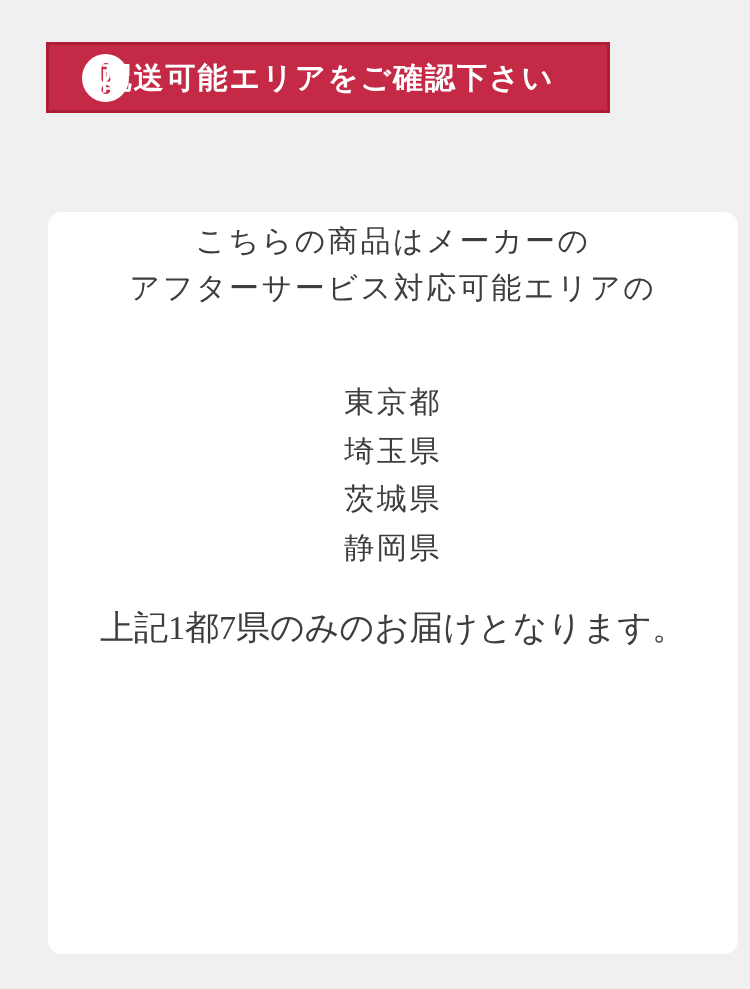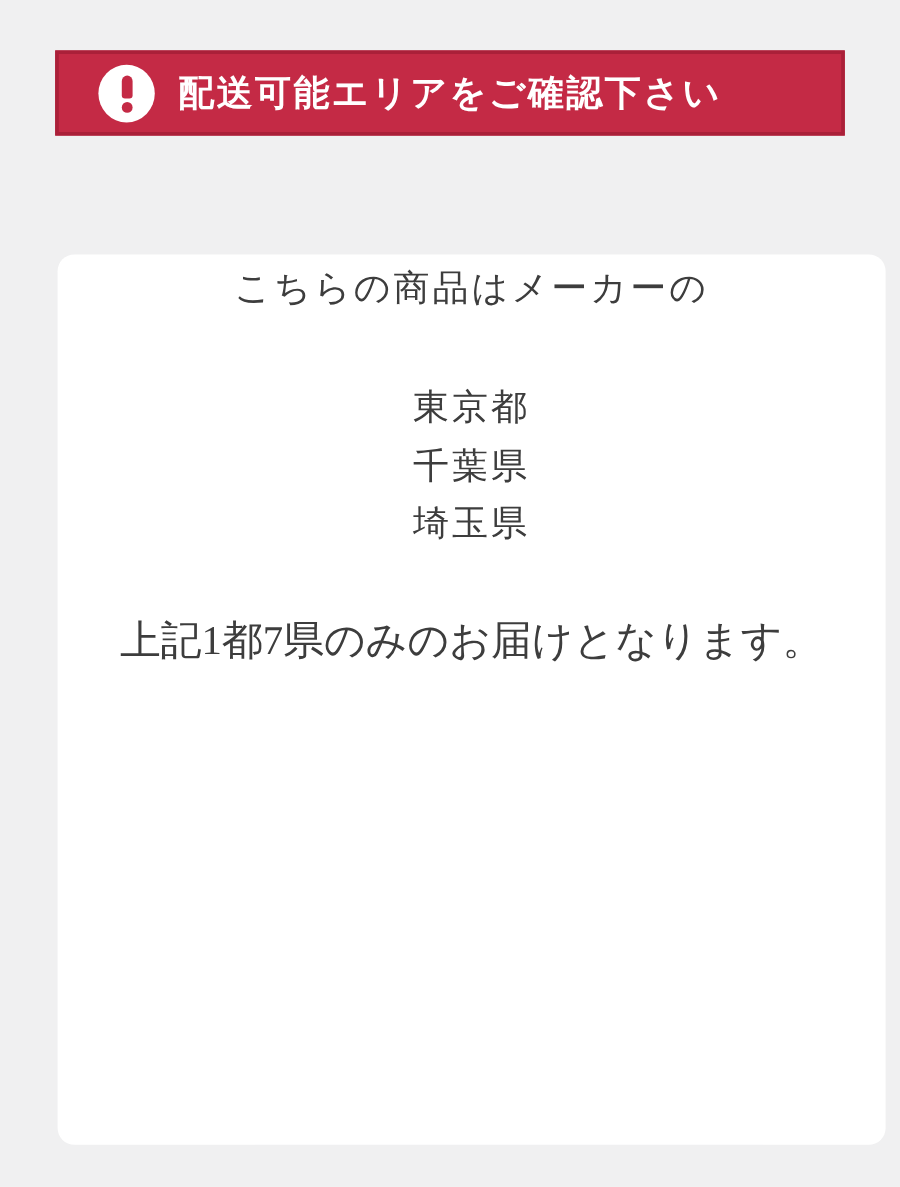--- a/index.html
+++ b/index.html
@@ -19,21 +19,21 @@
     color: var(--text-color);
     overflow: hidden;
     position: relative;
   }
 
   
   .banner {
     position: absolute;
     left: 46px;
     top: 42px;
-    width: 658px;
+    width: 564px;
     height: 71px;
     background: var(--banner-bg);
     border: 3px solid var(--banner-border);
     padding-left: 33px;
   }
   .banner-title {
     position: absolute;
     left: 0; right: 0;
     top: 50%;
     transform: translateY(-50%);
@@ -86,29 +86,29 @@
     border-radius: 14px;
     padding-top: 5px;
   }
   .intro-line {
     text-align: center;
     font-size: 30px;
     line-height: 47px;
     letter-spacing: 2.5px;
     white-space: nowrap;
   }
-  .prefecture-list { margin-top: 52px; }
+  .prefecture-list { margin-top: 67px; }
   .prefecture-item {
     text-align: center;
     font-size: 30px;
     line-height: 48.5px;
     letter-spacing: 2.5px;
   }
   .emphasis-line {
-    margin-top: 49px;
+    margin-top: 32px;
     text-align: center;
     font-size: 34px;
     line-height: 48px;
     letter-spacing: 0px;
     white-space: nowrap;
   }
   .footnote {
     margin: 23px 6px 0 10px;
   }
   .footnote-line {
@@ -126,24 +126,26 @@
     <span class="excl-bar"></span>
     <span class="excl-dot"></span>
   </span>
   <div class="banner-title">配送可能エリアをご確認下さい</div>
 </div>
 
 <div class="card">
 
   <div>
     <div class="intro-line">こちらの商品はメーカーの</div>
+    <div class="intro-line">アフターサービス対応可能エリアの</div>
   </div>
 
   <div class="prefecture-list">
     <div class="prefecture-item">東京都</div>
-    <div class="prefecture-item">千葉県</div>
     <div class="prefecture-item">埼玉県</div>
+    <div class="prefecture-item">茨城県</div>
+    <div class="prefecture-item">静岡県</div>
   </div>
 
   <div class="emphasis-line">上記1都7県のみのお届けとなります。</div>
 
 
 </div>
 
 </body></html>

